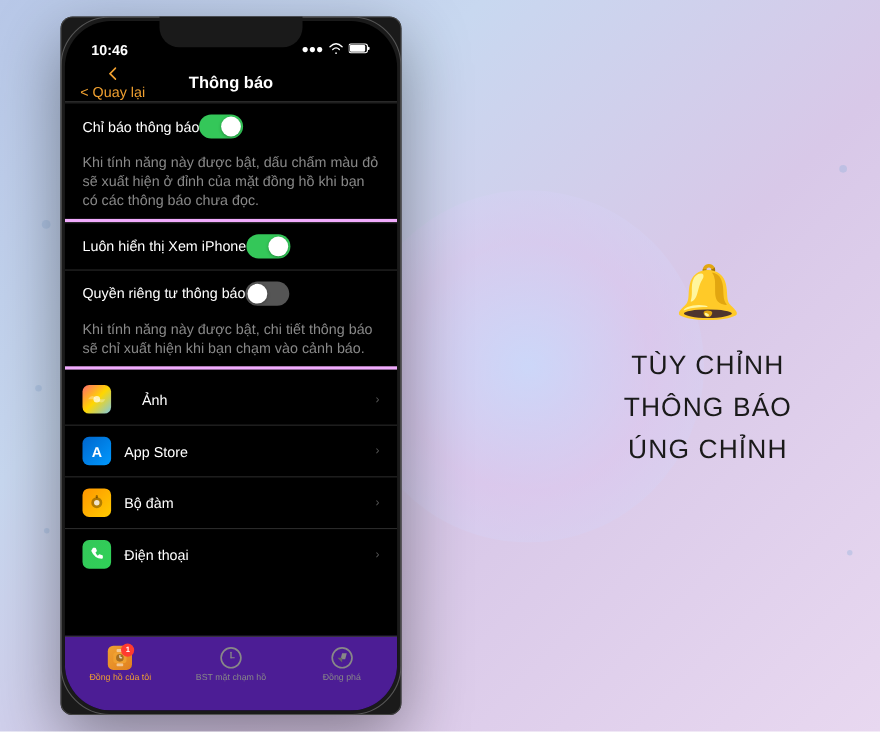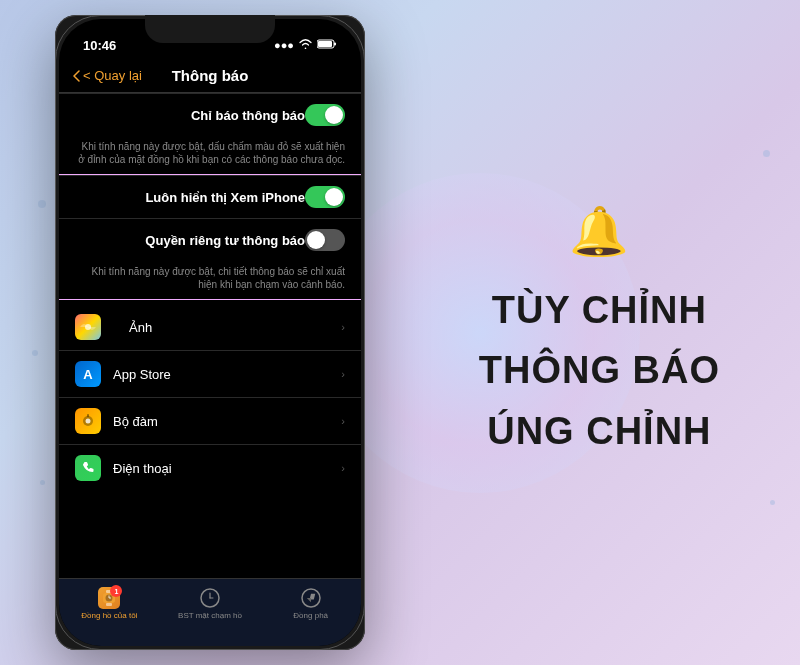--- a/index.html
+++ b/index.html
@@ -38,41 +38,41 @@
     }
 
     .bell-icon {
       font-size: 48px;
       color: #1a1a1a;
       margin-bottom: 20px;
       display: block;
     }
 
     .right-title {
-      font-size: 38px;
-      font-weight: 700;
+      font-size: 24px;
+      font-weight: 400;
       color: #1a1a1a;
       line-height: 1.6;
       letter-spacing: 1px;
     }
 
     
     .phone-wrapper {
       position: absolute;
       left: 55px;
       top: 15px;
       width: 310px;
       height: 635px;
     }
 
     .phone-frame {
       width: 310px;
       height: 635px;
       background: #1a1a1a;
-      border-radius: 21px;
+      border-radius: 11px;
       position: relative;
       box-shadow: 0 20px 60px rgba(0,0,0,0.4), inset 0 0 0 1px #444;
       overflow: hidden;
     }
 
     
     .phone-frame::before {
       content: '';
       position: absolute;
       inset: 0;
@@ -141,20 +141,21 @@
     }
 
     .nav-back {
       position: absolute;
       left: 14px;
       color: #f0a030;
       font-size: 13px;
       display: flex;
       align-items: center;
       gap: 3px;
+      flex-direction: column;
     }
 
     .nav-title {
       color: #fff;
       font-size: 15px;
       font-weight: 600;
     }
 
     
     .content {
@@ -171,24 +172,23 @@
     }
 
     
     .settings-group {
       margin-bottom: 0;
     }
 
     .settings-row {
       display: flex;
       align-items: center;
-      justify-content: flex-end;
+      justify-content: flex-start;
       padding: 10px 16px;
       border-top: 1px solid #2a2a2a;
-      font-weight: bold;
     }
 
     .settings-label {
       color: #fff;
       font-size: 13px;
     }
 
     
     .toggle {
       width: 40px;
@@ -219,25 +219,24 @@
     .toggle.on .toggle-thumb {
       right: 2px;
     }
 
     .toggle.off .toggle-thumb {
       left: 2px;
     }
 
     .row-sub-text {
       color: #888;
-      font-size: 10px;
+      font-size: 13px;
       line-height: 1.3;
       padding: 4px 16px 8px;
-      border-bottom: 1px solid #f0abfc;
-      text-align: right;
+      border-bottom: 3px solid #f0abfc;
     }
 
     
     .app-list {
       margin-top: 4px;
     }
 
     .app-row {
       display: flex;
       align-items: center;
@@ -286,21 +285,21 @@
       font-size: 11px;
     }
 
     
     .tab-bar {
       position: absolute;
       bottom: 0;
       left: 0;
       right: 0;
       height: 68px;
-      background: #0f172a;
+      background: #4c1d95;
       border-top: 1px solid #333;
       display: flex;
       align-items: flex-start;
       padding-top: 8px;
     }
 
     .tab-item {
       flex: 1;
       display: flex;
       flex-direction: column;

